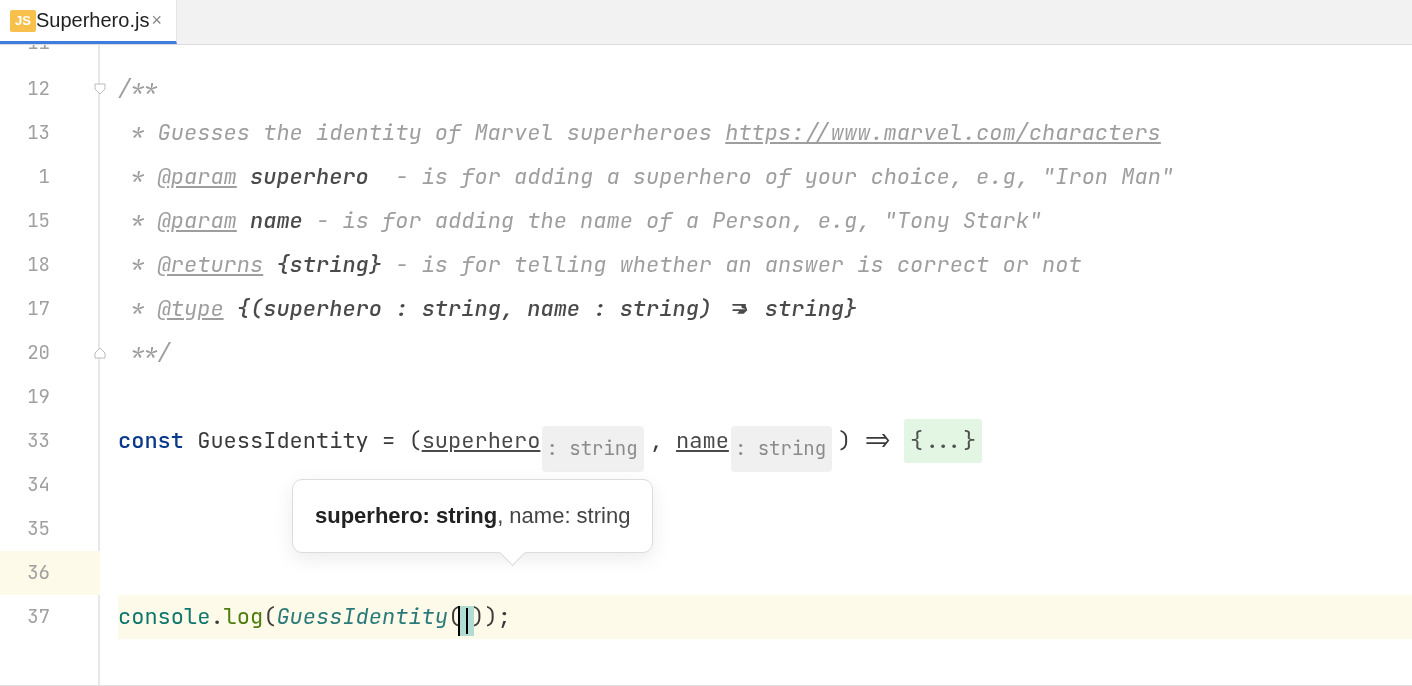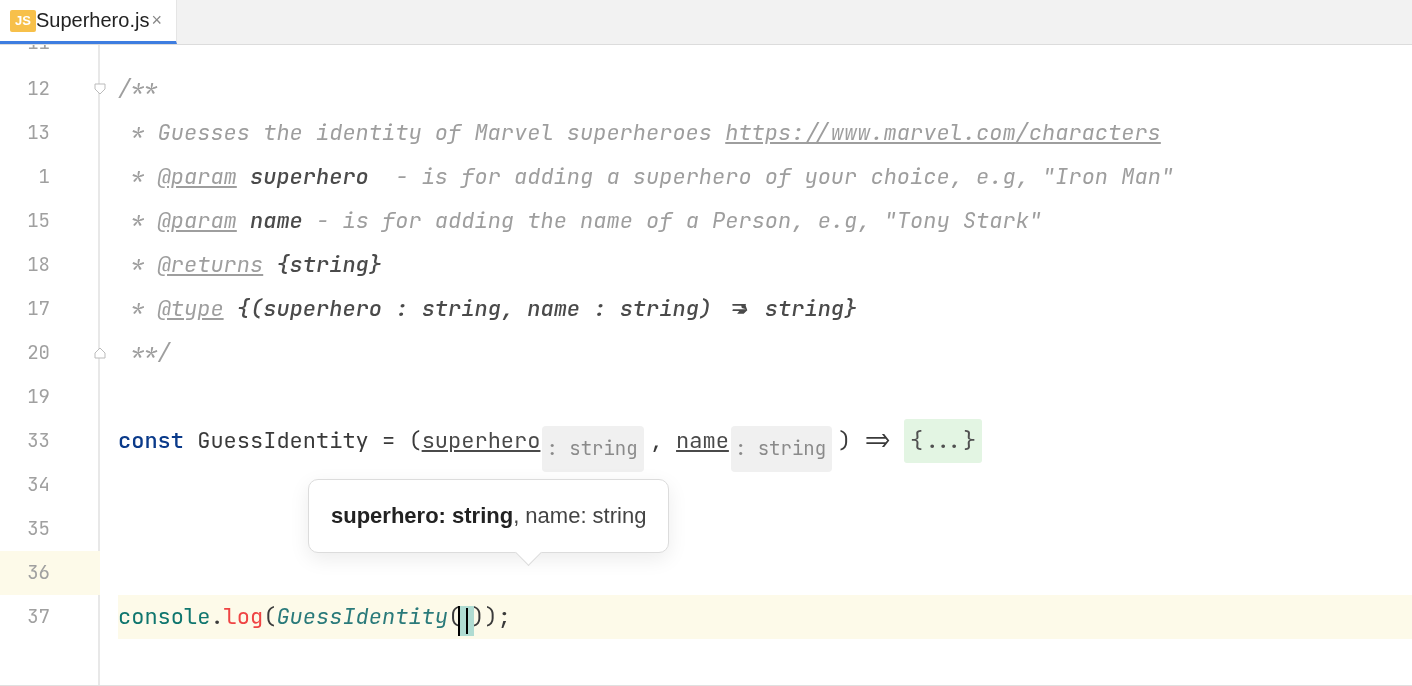--- a/index.html
+++ b/index.html
@@ -130,21 +130,21 @@
     font-style: normal;
     margin: 16px 6px 0 2px;
   }
   .c-folded {
     background: #e3f5e3;
     color: #505050;
     padding: 0 6px;
     border-radius: 3px;
   }
   .c-obj { color: #0f766e; }
-  .c-method { color: #ef4444; }
+  .c-method { color: #4d7c0f; }
   .c-call { color: #2a7a7a; font-style: italic;}
   .c-punc { color: #3a3a3a; }
   .caret-slot {
     display:inline-block;
     width: 16px; height: 30px;
     background: #b0dcd2;
     margin: 0 -3px;
     position: relative;
     top: 4px;
     border-left: 2px solid #000;
@@ -154,21 +154,21 @@
     content:"";
     position:absolute;
     left:6px; top:2px; bottom:2px;
     width:2px; background:#000;
   }
 
   
   .param-tooltip {
     position: absolute;
     top: 434px;
-    left: 208px;
+    left: 192px;
     background: #fff;
     border: 1px solid #dcdcdc;
     border-radius: 10px;
     box-shadow: 0 6px 20px rgba(0,0,0,0.08);
     padding: 14px 22px;
     font-family: -apple-system, "Segoe UI", sans-serif;
     font-size: 22px;
     color: #444;
   }
   .param-tooltip strong { font-weight: 700; color: #222;}
@@ -235,21 +235,21 @@
       <div class="cline cut"></div>
 
       <div class="cline"><span class="c-comment">/**</span></div>
 
       <div class="cline"><span class="c-comment"> * </span><span class="c-comment">Guesses the identity of Marvel superheroes </span><span class="c-url">https://www.marvel.com/characters</span></div>
 
       <div class="cline"><span class="c-comment"> * </span><span class="c-tag">@param</span><span class="c-comment"> </span><span class="c-paramname">superhero</span><span class="c-comment">  - is for adding a superhero of your choice, e.g, "Iron Man"</span></div>
 
       <div class="cline"><span class="c-comment"> * </span><span class="c-tag">@param</span><span class="c-comment"> </span><span class="c-paramname">name</span><span class="c-comment"> - is for adding the name of a Person, e.g, "Tony Stark"</span></div>
 
-      <div class="cline"><span class="c-comment"> * </span><span class="c-tag">@returns</span><span class="c-comment"> </span><span class="c-paramname">{string}</span></div>
+      <div class="cline"><span class="c-comment"> * </span><span class="c-tag">@returns</span><span class="c-comment"> </span><span class="c-paramname">{string}</span><span class="c-comment"> - is for telling whether an answer is correct or not</span></div>
 
       <div class="cline"><span class="c-comment"> * </span><span class="c-tag">@type</span><span class="c-paramname"> {(superhero : string, name : string) =&gt; string}</span></div>
 
       <div class="cline"><span class="c-comment"> **/</span></div>
 
       <div class="cline"></div>
 
       <div class="cline"><span class="c-kw">const</span><span> </span><span class="c-decl">GuessIdentity</span><span class="c-punc"> = (</span><span class="c-ident c-underline">superhero</span><span class="c-hint">: string</span><span class="c-punc">, </span><span class="c-ident c-underline">name</span><span class="c-hint">: string</span><span class="c-punc">) =&gt; </span><span class="c-folded">{...}</span></div>
 
       <div class="cline"></div>

